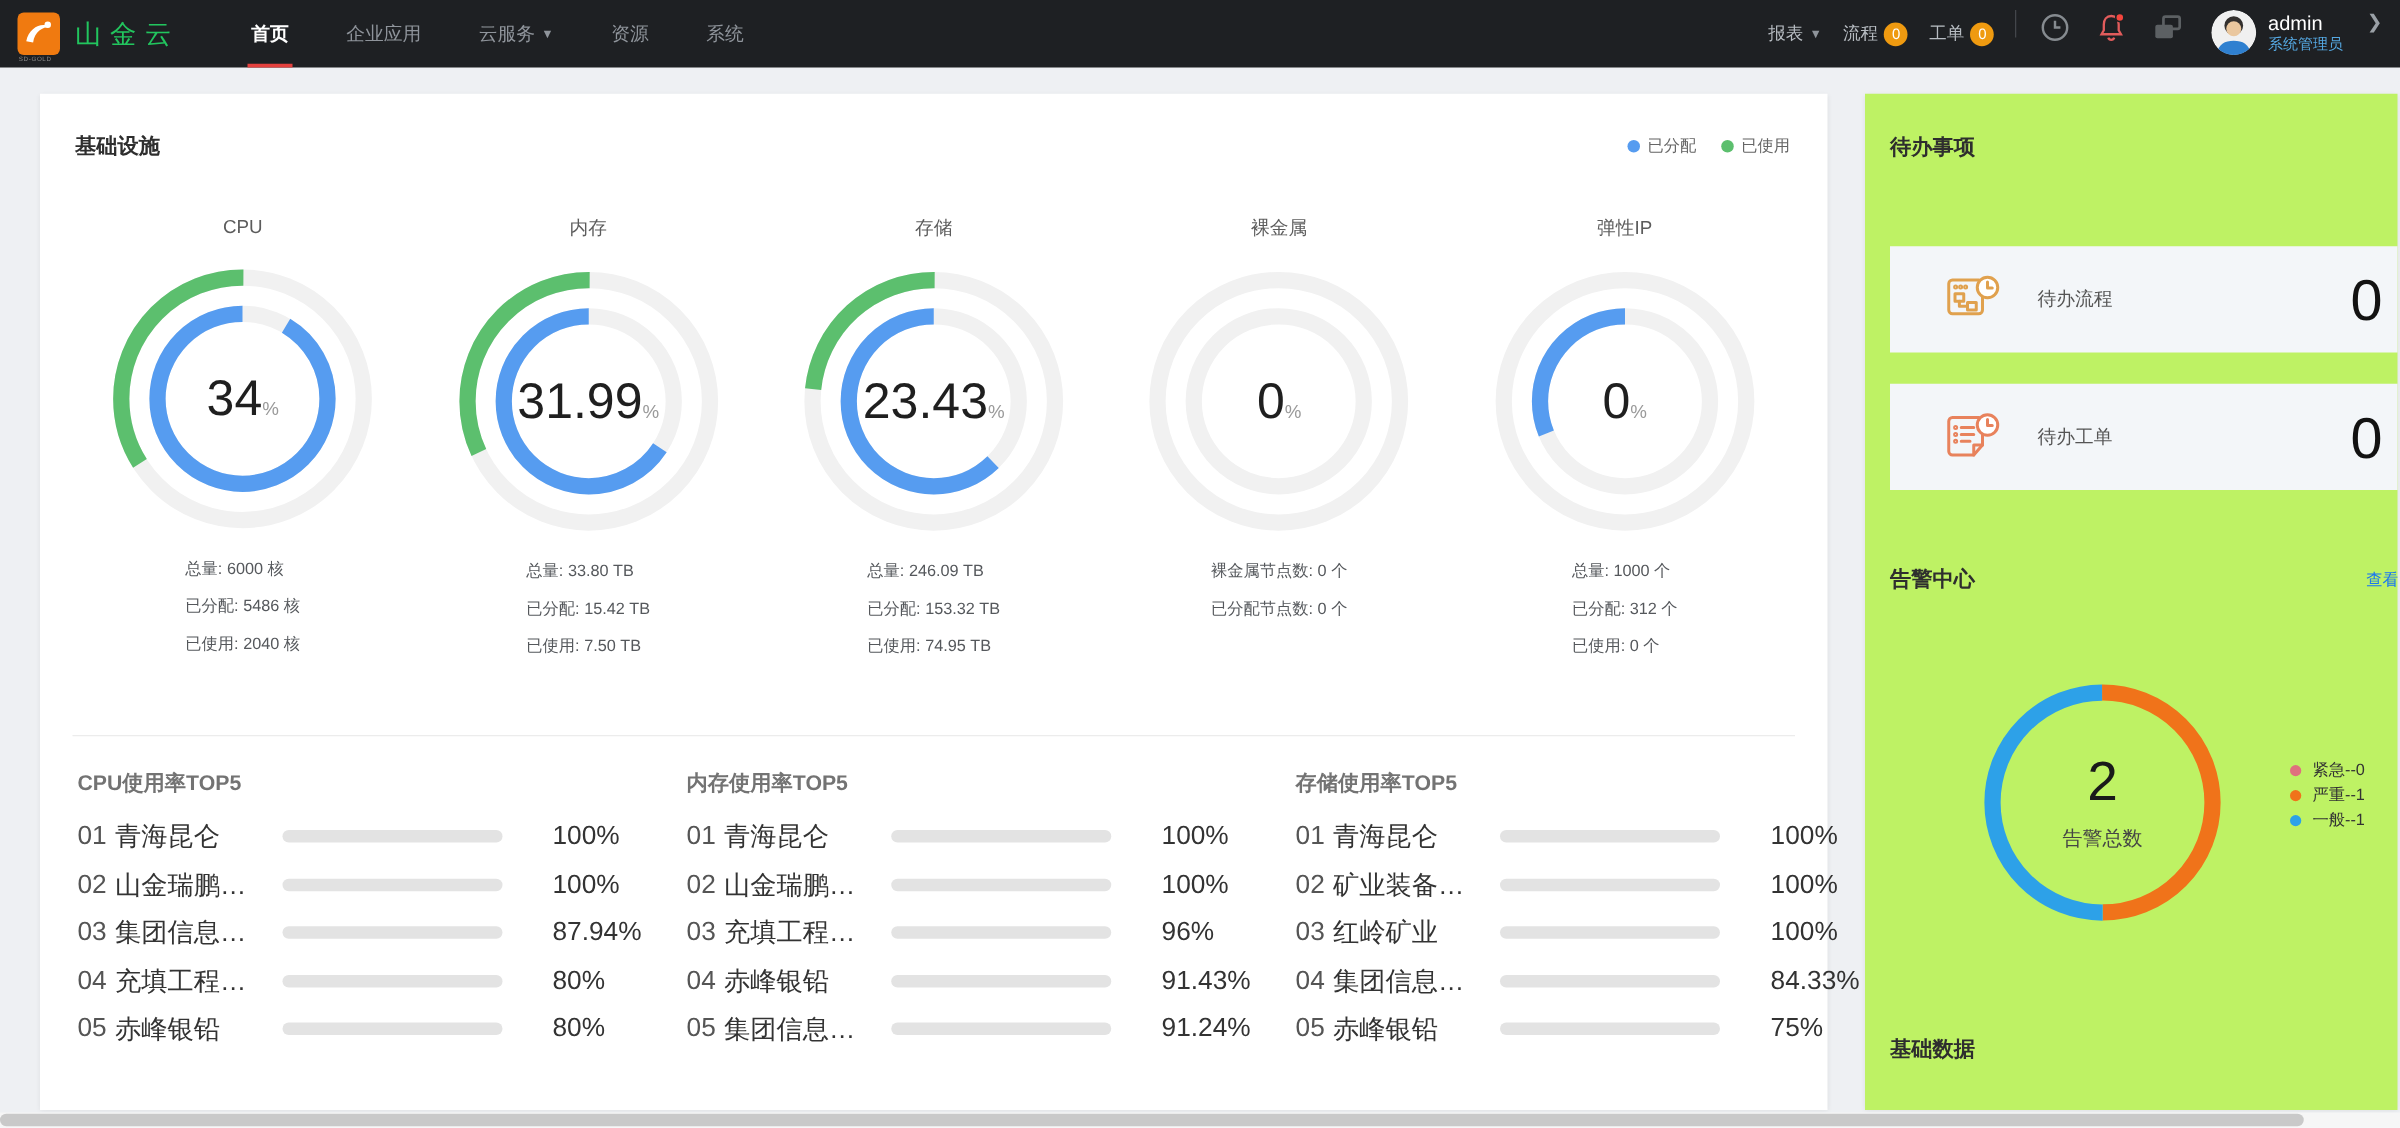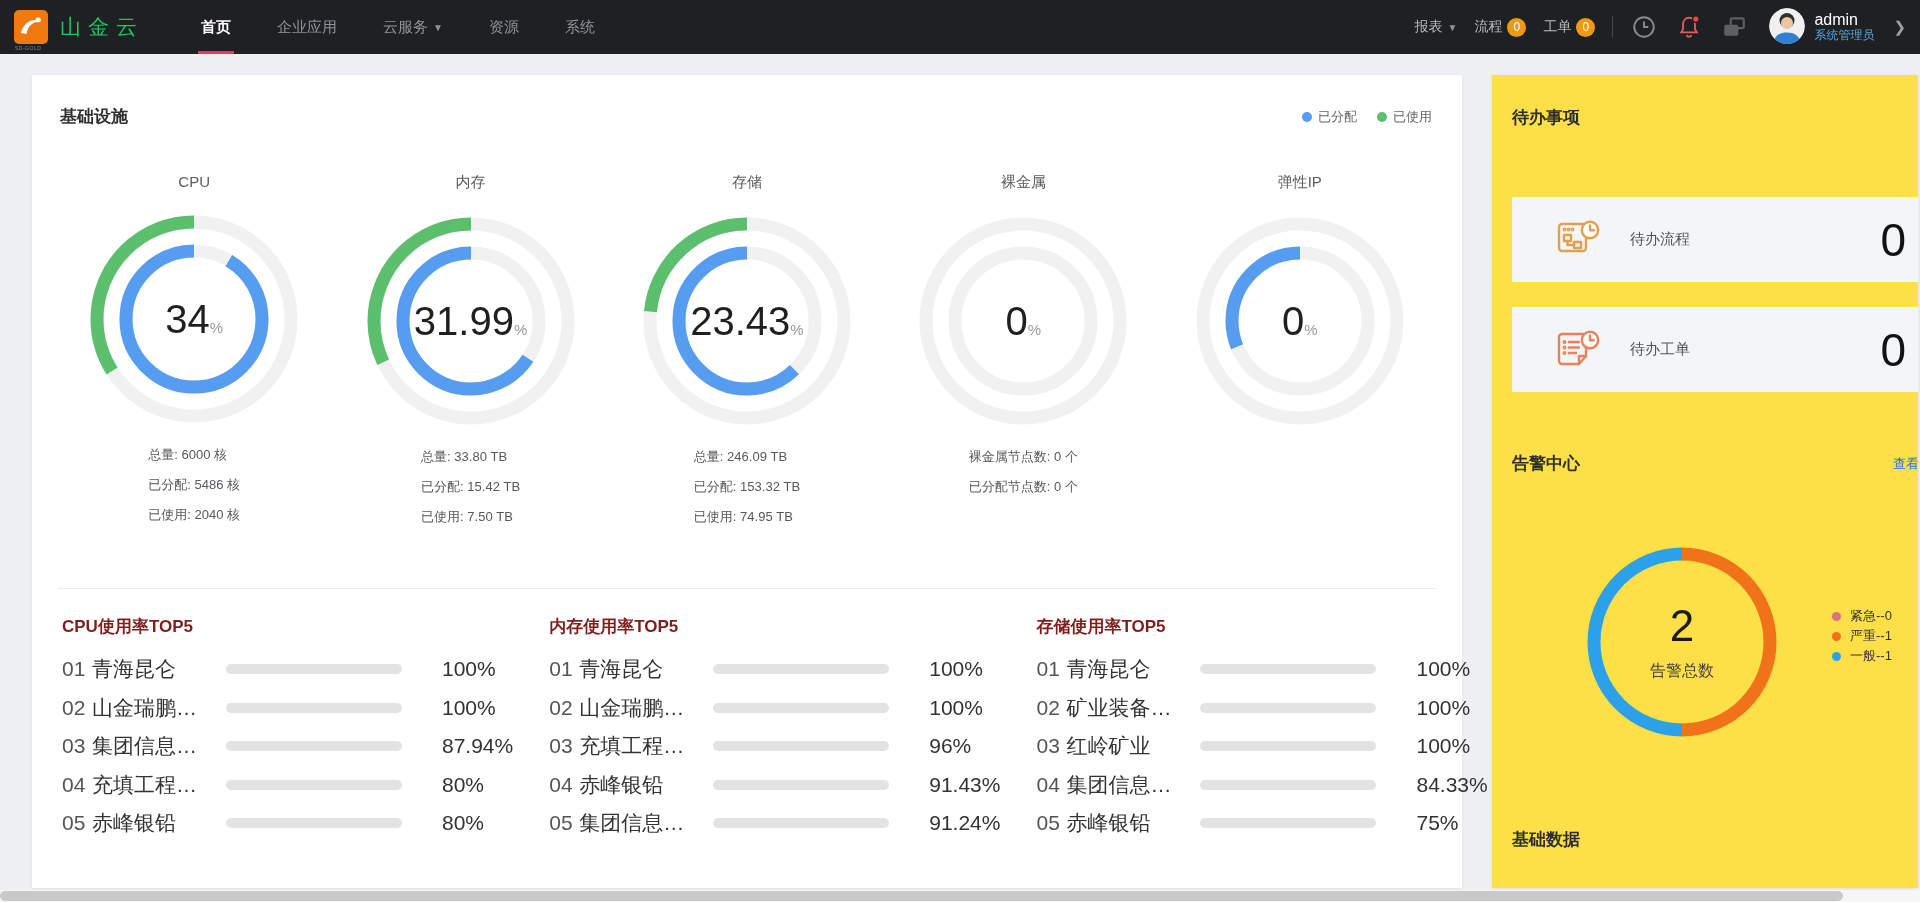--- a/index.html
+++ b/index.html
@@ -15,21 +15,21 @@
   .logo{display:flex;align-items:center;margin-right:34px;cursor:pointer;}
   .logo-mark{width:34px;height:34px;background:#f07a10;border-radius:5px;position:relative;flex:0 0 auto;}
   .logo-sub{position:absolute;left:1px;bottom:-7px;font-size:5px;color:#8a8a8a;letter-spacing:.5px;}
   .logo-text{color:#22c55e;font-size:21px;letter-spacing:7px;margin-left:12px;white-space:nowrap;}
   .nav-menu{display:flex;height:54px;}
   .nav-item{padding:0 23px;display:flex;align-items:center;gap:5px;color:#8f949b;
     font-size:15px;cursor:pointer;position:relative;white-space:nowrap;}
   .nav-item.active{color:#fff;font-weight:bold;}
   .nav-item.active::after{content:'';position:absolute;left:20px;right:20px;bottom:0;height:3px;background:#e5413e;}
   .nav-item .caret,.nav-link .caret{font-size:10px;color:#8f949b;}
-  .nav-right{margin-left:auto;display:flex;align-items:center;gap:17px;color:#b7bcc2;font-size:14px;}
+  .nav-right{margin-left:auto;display:flex;gap:17px;color:#b7bcc2;font-size:14px;}
   .nav-link{display:flex;align-items:center;gap:5px;cursor:pointer;white-space:nowrap;}
   .badge{background:#ef9a10;color:#fff;border-radius:50%;width:19px;height:19px;line-height:19px;
     text-align:center;font-size:12px;display:inline-block;}
   .nav-divider{width:1px;height:22px;background:#43464b;}
   .icon-btn{width:28px;height:28px;display:flex;align-items:center;justify-content:center;cursor:pointer;}
   .user{display:flex;align-items:center;gap:9px;cursor:pointer;margin-left:4px;}
   .uname{color:#fff;font-size:16px;line-height:16px;}
   .urole{color:#55a8e2;font-size:12px;line-height:14px;}
   .chev{color:#9aa0a6;font-size:15px;margin-left:2px;cursor:pointer;}
   
@@ -48,31 +48,31 @@
   .gauge-chart{position:relative;width:210px;height:210px;margin-top:24px;}
   .gauge-chart svg{position:absolute;inset:0;}
   .gauge-center{position:absolute;inset:0;display:flex;align-items:center;justify-content:center;}
   .pct-num{font-size:40px;color:#1f1f1f;}
   .pct-sign{font-size:15px;color:#9a9a9a;margin-top:16px;}
   .gauge-stats{margin-top:16px;font-size:13px;color:#55585c;}
   .stat-row{height:30px;line-height:30px;white-space:nowrap;}
   .divider{height:1px;background:#ececec;margin:56px 26px 0 26px;}
   
   .top5-wrap{display:grid;grid-template-columns:repeat(3,1fr);padding:26px 30px 0 30px;column-gap:36px;}
-  .top5-title{font-size:17px;font-weight:700;color:#7f1d1d;}
+  .top5-title{font-size:17px;font-weight:700;color:#737373;}
   .top5-rows{margin-top:12px;}
   .t5-row{display:flex;align-items:center;height:38.5px;font-size:21px;}
   .t5-rank{width:30px;color:#555;flex:0 0 auto;}
   .t5-name{width:124px;color:#333;white-space:nowrap;overflow:hidden;text-overflow:ellipsis;
     margin-right:10px;flex:0 0 auto;}
   .t5-bar{width:176px;height:10px;border-radius:5px;background:#e3e3e3;flex:0 0 auto;overflow:hidden;}
   .t5-fill{height:100%;border-radius:5px;}
   .t5-pct{margin-left:40px;color:#333;white-space:nowrap;}
   
-  .side-card{position:absolute;left:1492px;top:21px;width:426px;height:813px;background:#fde047;
+  .side-card{position:absolute;left:1492px;top:21px;width:426px;height:813px;background:#bef264;
     box-shadow:0 1px 4px rgba(0,0,0,.07);overflow:hidden;}
   .side-card h2{position:absolute;left:20px;}
   .todo-title{top:31px;}
   .todo-card{position:absolute;left:20px;width:436px;height:85px;background:#f3f6f9;
     display:flex;align-items:center;cursor:pointer;}
   .todo-card.c0{top:122px;} .todo-card.c1{top:232px;}
   .todo-icon{width:50px;height:48px;margin-left:40px;flex:0 0 auto;}
   .todo-label{font-size:15px;color:#555;margin-left:28px;}
   .todo-count{font-size:46px;color:#121212;margin-left:auto;margin-right:42px;}
   .alarm-title{top:377px;}
@@ -299,20 +299,25 @@
               <circle cx="105" cy="105" r="68" fill="none" stroke="#f1f1f1" stroke-width="13"></circle>
               <g transform="translate(105 105) scale(-1 1)">
                 <circle cx="0" cy="0" r="68" fill="none" stroke="#569cf0" stroke-width="13" pathLength="100" stroke-dasharray="31.2 68.8" transform="rotate(-90)"></circle>
               </g>
             </svg>
       <div class="gauge-center">
         <span class="pct-num">0</span>
         <span class="pct-sign">%</span>
       </div>
     </div>
+    <div class="gauge-stats">
+            <div class="stat-row"><span>总量:</span> <span>1000 个</span></div>
+            <div class="stat-row"><span>已分配:</span> <span>312 个</span></div>
+            <div class="stat-row"><span>已使用:</span> <span>0 个</span></div>
+          </div>
   </div>
       </div>
     <div class="divider"></div>
     <div class="top5-wrap" id="top5">
         <div class="top5-col">
     <div class="top5-title">CPU使用率TOP5</div>
     <div class="top5-rows">
             <div class="t5-row">
     <span class="t5-rank">01</span>
     <span class="t5-name">青海昆仑</span>

